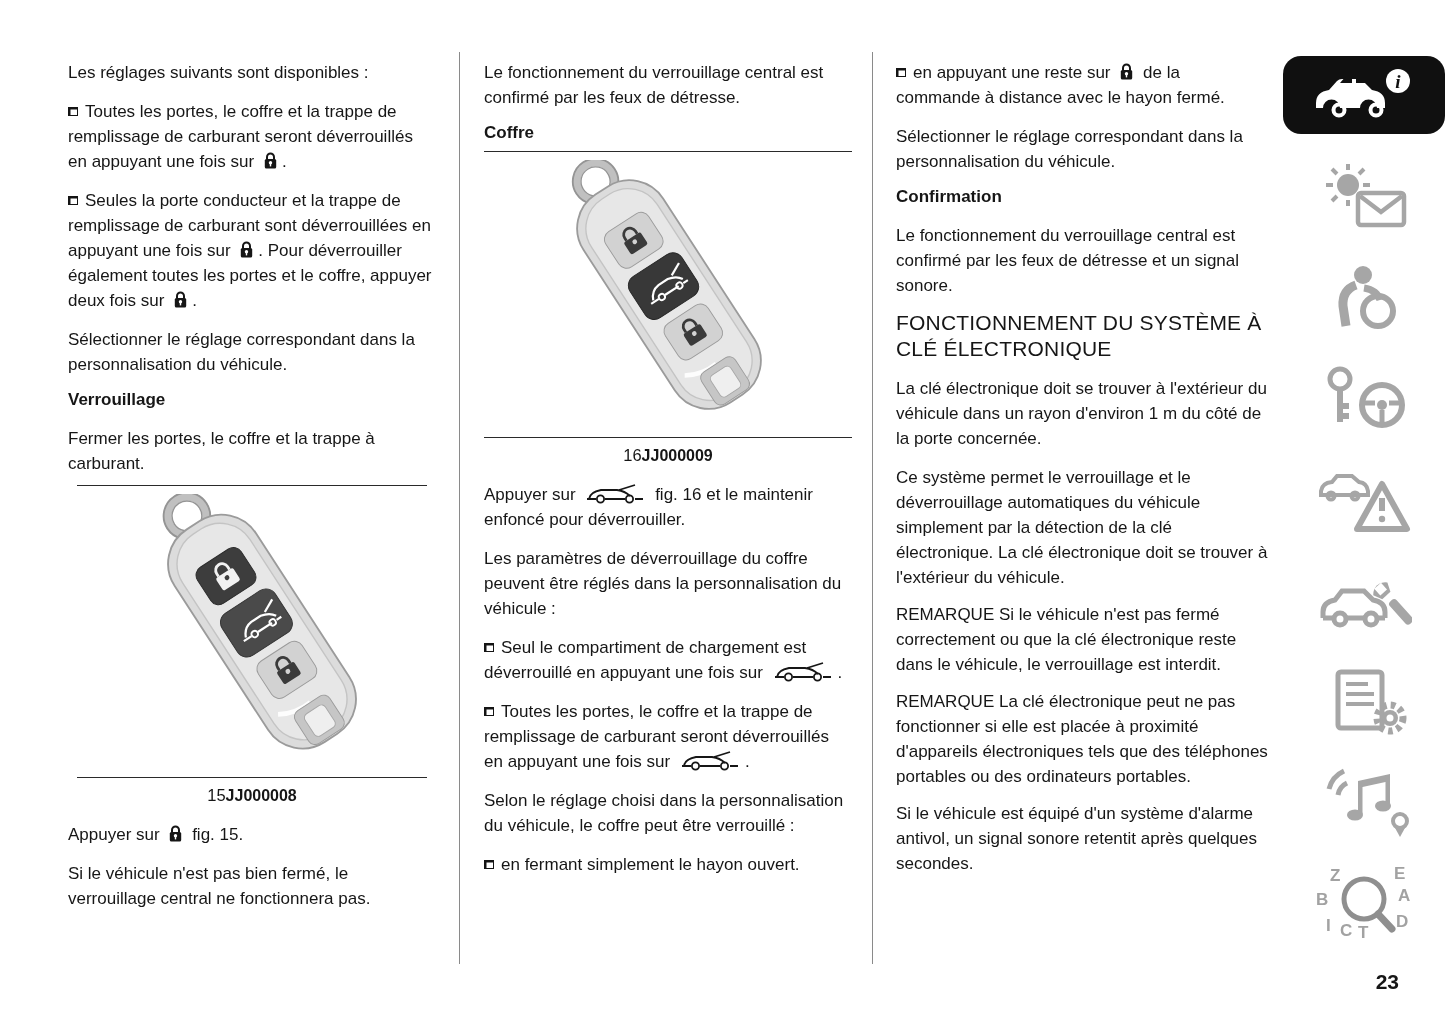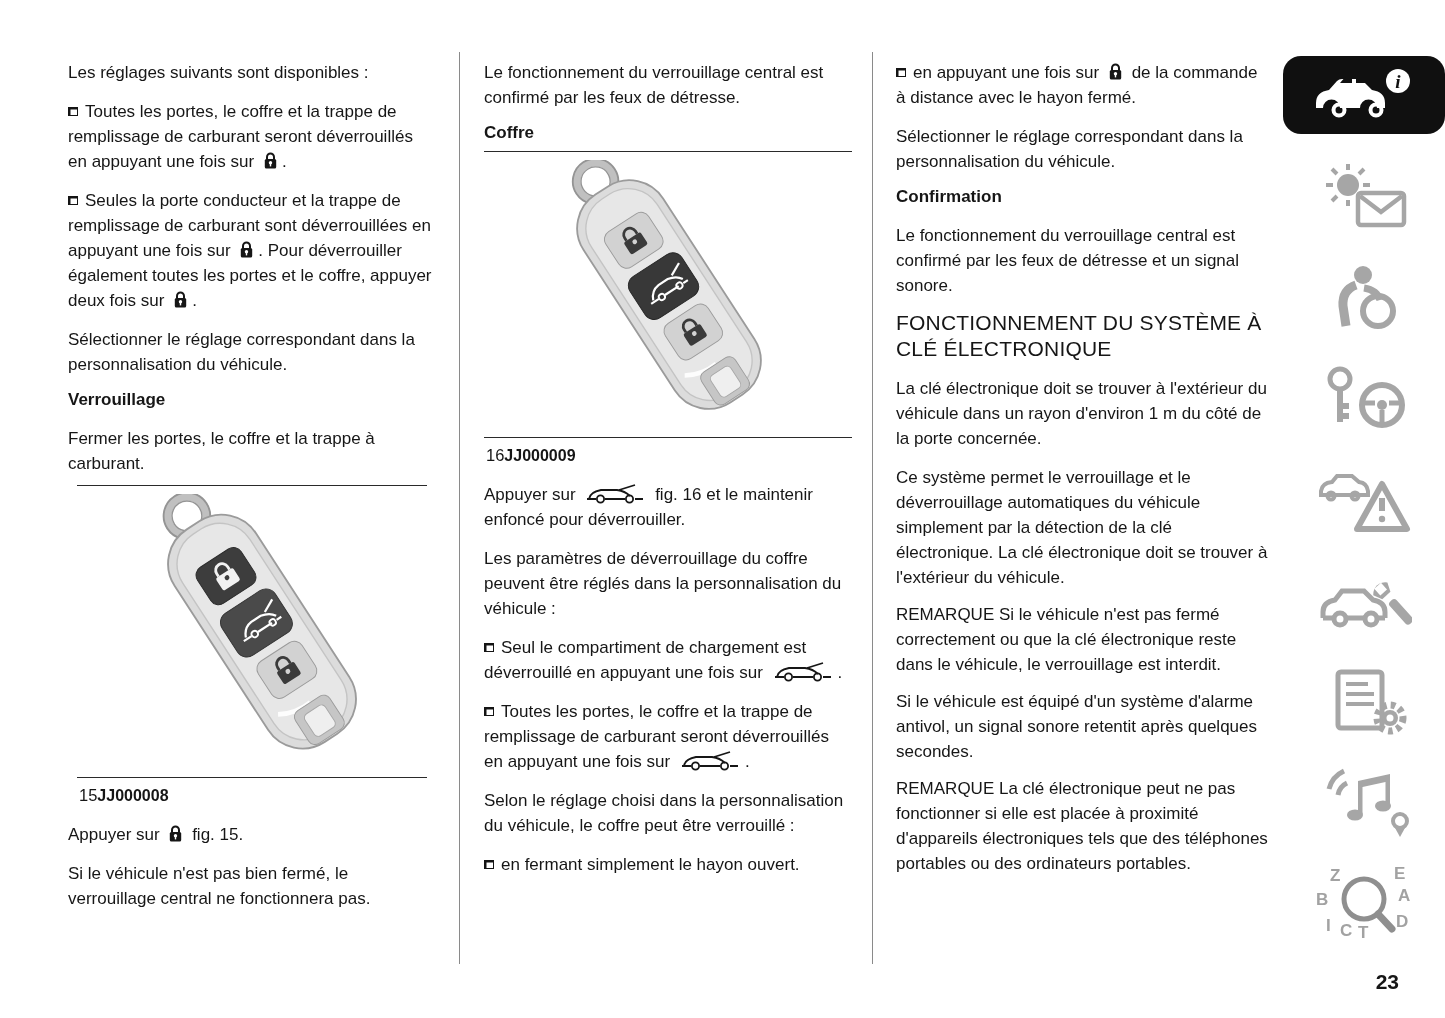--- a/index.html
+++ b/index.html
@@ -15,21 +15,21 @@
   p{margin:14px 0 8px}
   .gap{margin-top:12px}
   .h3{font-weight:700;font-size:17px;margin:10px 0 6px}
   .h2{font-weight:400;font-size:21px;line-height:26px;margin:12px 0 8px;letter-spacing:.2px}
   .sq{display:inline-block;width:10px;height:9px;border:1.5px solid #141414;background:#fff;
       margin-right:7px;box-shadow:inset 1.5px 1.5px 0 #141414;vertical-align:1px}
   .ic{display:inline-block}
   .ic-lock{margin:0 4px;vertical-align:-3px}
   .ic-car{margin:0 5px;vertical-align:-5px}
   .figimg{border-top:1px solid #2a2a2a;border-bottom:1px solid #2a2a2a;padding:8px 0 4px;margin-top:8px}
-  .figcap{display:flex;justify-content:flex-start;align-items:baseline;padding:5px 2px 0 2px;margin-bottom:10px}
+  .figcap{display:flex;justify-content:center;align-items:baseline;padding:5px 2px 0 2px;margin-bottom:10px}
   .fignum{font-size:16.5px}
   .figcode{font-size:16px;font-weight:700}
   .sidebar{position:absolute;right:0;top:56px;width:162px}
   .side-item{height:78px;margin-bottom:23px;display:flex;align-items:center;justify-content:center;cursor:pointer}
   .side-item.active{background:#101010;border-radius:18px}
   .idx-box{position:relative;width:104px;height:76px}
   .idx-letter{position:absolute;font-size:17px;font-weight:700;color:#a2a2a2;line-height:1}
   .idx-svg{position:absolute;left:0;top:0}
   .pagenum{position:absolute;right:46px;bottom:24px;font-size:21px;font-weight:700}
 </style>
@@ -185,41 +185,41 @@
       </svg><span>.</span></p>
 
   <p>Selon le réglage choisi dans la personnalisation du véhicule, le coffre peut être verrouillé :</p>
 
   <p><span class="sq"></span><span>en fermant simplement le hayon ouvert.</span></p>
 </div>
 
 <div class="vrule vr2"></div>
 
 <div class="col col3">
-  <p><span class="sq"></span><span>en appuyant une fois sur</span>
+  <p><span class="sq"></span><span>en appuyant une reste sur</span>
     <svg class="ic ic-lock" width="15" height="19" viewBox="0 0 15 19">
         <path d="M4 8.5 V6 a3.5 3.5 0 0 1 7 0 V8.5" fill="none" stroke="#161616" stroke-width="2"></path>
         <rect x="1.8" y="8" width="11.4" height="9.6" rx="1.6" fill="#161616"></rect>
         <circle cx="7.5" cy="11.8" r="1.7" fill="#fff"></circle>
         <rect x="6.8" y="12.2" width="1.4" height="3.2" fill="#fff"></rect>
       </svg>
     <span>de la commande à distance avec le hayon fermé.</span></p>
 
   <p>Sélectionner le réglage correspondant dans la personnalisation du véhicule.</p>
 
   <div class="h3">Confirmation</div>
   <p>Le fonctionnement du verrouillage central est confirmé par les feux de détresse et un signal sonore.</p>
 
   <div class="h2">FONCTIONNEMENT DU SYSTÈME À CLÉ ÉLECTRONIQUE</div>
 
   <p>La clé électronique doit se trouver à l'extérieur du véhicule dans un rayon d'environ 1 m du côté de la porte concernée.</p>
   <p>Ce système permet le verrouillage et le déverrouillage automatiques du véhicule simplement par la détection de la clé électronique. La clé électronique doit se trouver à l'extérieur du véhicule.</p>
   <p class="gap">REMARQUE Si le véhicule n'est pas fermé correctement ou que la clé électronique reste dans le véhicule, le verrouillage est interdit.</p>
+  <p class="gap">REMARQUE La clé électronique peut ne pas fonctionner si elle est placée à proximité d'appareils électroniques tels que des téléphones portables ou des ordinateurs portables.</p>
   <p class="gap">Si le véhicule est équipé d'un système d'alarme antivol, un signal sonore retentit après quelques secondes.</p>
-  <p class="gap">REMARQUE La clé électronique peut ne pas fonctionner si elle est placée à proximité d'appareils électroniques tels que des téléphones portables ou des ordinateurs portables.</p>
 </div>
 
 <nav class="sidebar">
 
   <div class="side-item active">
     <svg width="104" height="54" viewBox="0 0 104 54">
       <path d="M4 40 v-5 q0 -11 13 -13 l8 -9 q2 -2 5 -2 h16 q3 0 5 2 l9 9 q13 2 13 13 v5 h-8 a8.5 8.5 0 0 0 -17 0 h-20 a8.5 8.5 0 0 0 -17 0 z" fill="#fff"></path>
       <path d="M28 15 l6 -7 h6 v7 z" fill="#101010"></path>
       <path d="M44 8 h7 l7 7 h-14 z" fill="#101010"></path>
       <circle cx="27" cy="42" r="5.5" fill="none" stroke="#fff" stroke-width="4"></circle>

